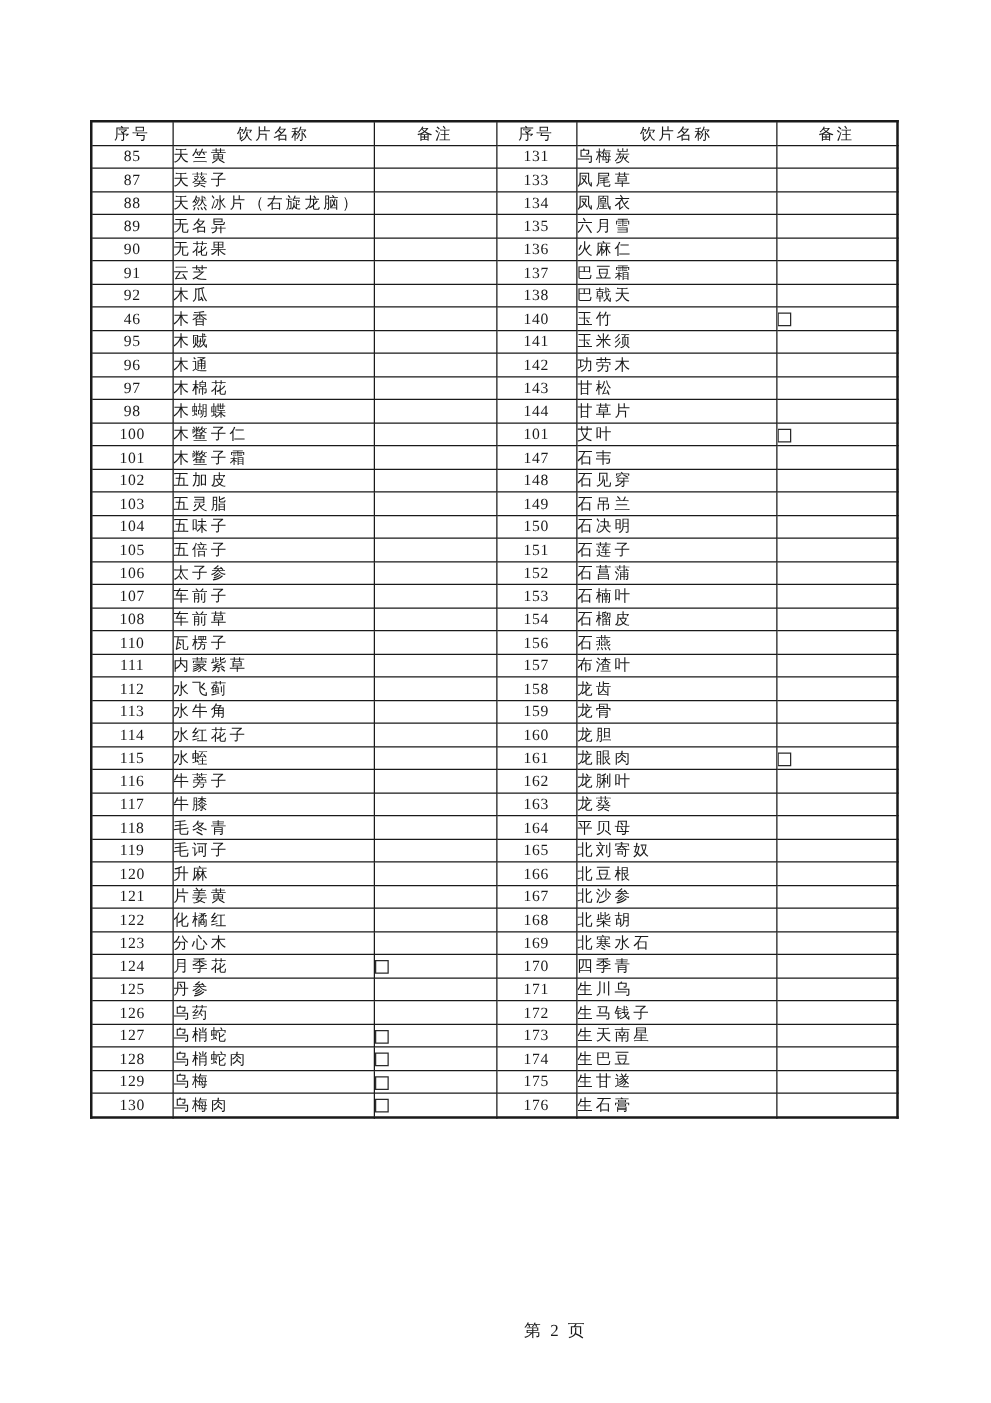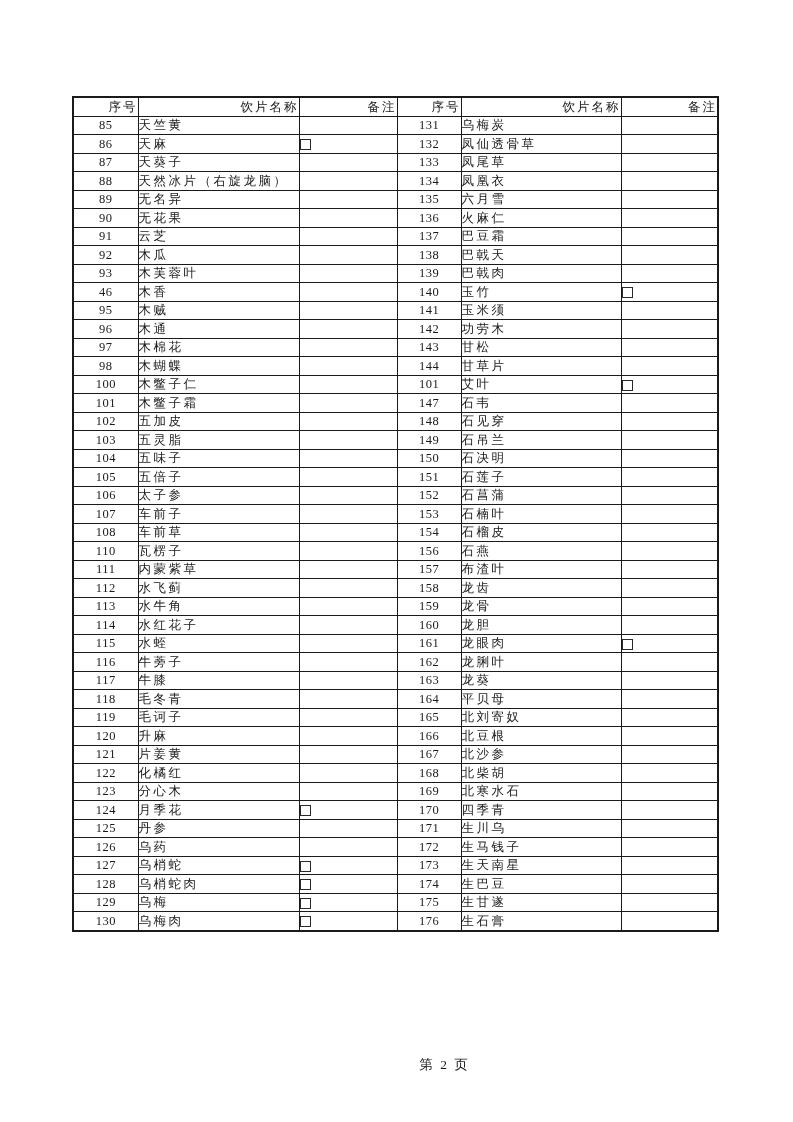--- a/index.html
+++ b/index.html
@@ -29,21 +29,21 @@
     border: 1px solid #1a1a1a;
     height: 17.5px;
     padding: 0;
     font-size: 12.5px;
     font-weight: normal;
     line-height: 1;
     overflow: hidden;
     white-space: nowrap;
   }
   table.med-table th {
-    text-align: right;
+    text-align: center;
     letter-spacing: 2px;
   }
   td.cell-no {
     text-align: center;
     letter-spacing: 0.5px;
   }
   td.cell-name {
     text-align: left;
     padding-left: 6px;
     letter-spacing: 2.5px;
@@ -98,28 +98,20 @@
     <tbody>
         <tr>
           <td class="cell-no">85</td>
           <td class="cell-name">天竺黄</td>
           <td class="cell-remark"></td>
           <td class="cell-no">131</td>
           <td class="cell-name">乌梅炭</td>
           <td class="cell-remark"></td>
         </tr>
         <tr>
-          <td class="cell-no">86</td>
-          <td class="cell-name">天麻</td>
-          <td class="cell-remark"><span class="checkbox-square"></span></td>
-          <td class="cell-no">132</td>
-          <td class="cell-name">凤仙透骨草</td>
-          <td class="cell-remark"></td>
-        </tr>
-        <tr>
           <td class="cell-no">87</td>
           <td class="cell-name">天葵子</td>
           <td class="cell-remark"></td>
           <td class="cell-no">133</td>
           <td class="cell-name">凤尾草</td>
           <td class="cell-remark"></td>
         </tr>
         <tr>
           <td class="cell-no">88</td>
           <td class="cell-name">天然冰片（右旋龙脑）</td>
@@ -151,28 +143,20 @@
           <td class="cell-no">137</td>
           <td class="cell-name">巴豆霜</td>
           <td class="cell-remark"></td>
         </tr>
         <tr>
           <td class="cell-no">92</td>
           <td class="cell-name">木瓜</td>
           <td class="cell-remark"></td>
           <td class="cell-no">138</td>
           <td class="cell-name">巴戟天</td>
-          <td class="cell-remark"></td>
-        </tr>
-        <tr>
-          <td class="cell-no">93</td>
-          <td class="cell-name">木芙蓉叶</td>
-          <td class="cell-remark"></td>
-          <td class="cell-no">139</td>
-          <td class="cell-name">巴戟肉</td>
           <td class="cell-remark"></td>
         </tr>
         <tr>
           <td class="cell-no">46</td>
           <td class="cell-name">木香</td>
           <td class="cell-remark"></td>
           <td class="cell-no">140</td>
           <td class="cell-name">玉竹</td>
           <td class="cell-remark"><span class="checkbox-square"></span></td>
         </tr>

